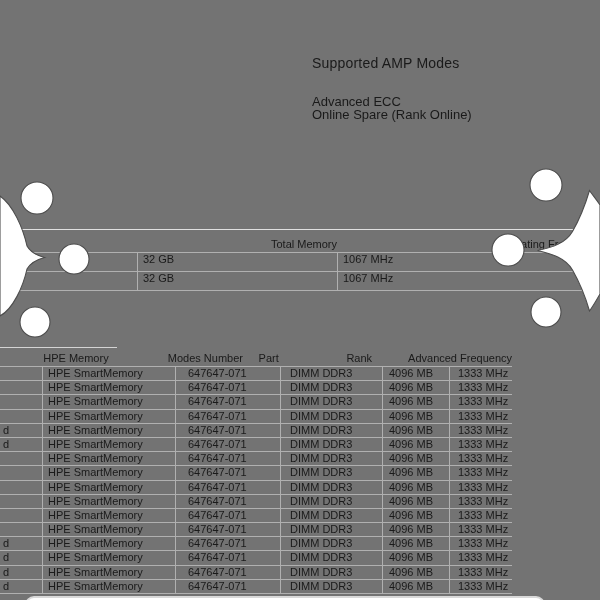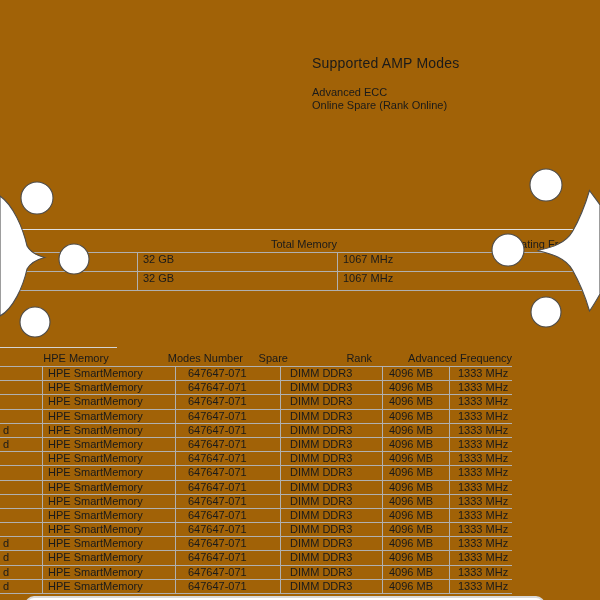--- a/index.html
+++ b/index.html
@@ -6,28 +6,28 @@
     --border:#b0b0b0;
     --text:#1a1a1a;
     --shape:#4d4d4d;
     --panel:#d9d9d9;
   }
   html,body{margin:0;padding:0;}
   body{
     width:600px;height:600px;overflow:hidden;background:#ffffff;
     font-family:"Liberation Sans", sans-serif;color:var(--text);position:relative;
   }
-  .canvas{position:absolute;inset:0;background:#a16207;}
+  .canvas{position:absolute;inset:0;background:#737373;}
   .title{
     position:absolute;left:312px;top:55px;
     font-size:14px;line-height:16px;letter-spacing:0.2px;
   }
   .amp-list{
-    position:absolute;left:312px;top:86px;
-    font-size:11px;line-height:12.5px;
+    position:absolute;left:312px;top:96px;
+    font-size:13px;line-height:12.5px;
   }
   .faint1{position:absolute;left:0;top:229px;width:600px;height:1px;background:#e0e0e0;}
   .faint2{position:absolute;left:0;top:347px;width:117px;height:1px;background:#d4d4d4;}
 
   
   .summary{position:absolute;left:0;top:238px;width:600px;border-bottom:1px solid var(--border);}
   .srow{display:flex;height:19px;box-sizing:border-box;border-top:1px solid var(--border);font-size:11px;}
   .srow > div{box-sizing:border-box;line-height:13.5px;white-space:nowrap;overflow:visible;}
   .shead{height:14px;border-top:none;text-align:right;}
   .sc0{width:138px;border-right:1px solid var(--border);}
@@ -90,21 +90,21 @@
           <div class="sc2">1067 MHz</div>
         </div>
       </div>
   </div>
 
   <div class="memtable">
     <div class="mrow mhead">
       <div class="mc0"></div>
       <div class="mc1">HPE Memory</div>
       <div class="mc2">Modes Number</div>
-      <div class="mc3">Spare</div>
+      <div class="mc3">Part</div>
       <div class="mc4">Rank</div>
       <div class="mc5">Advanced Frequency</div>
     </div>
     <div id="memory-body">
         <div class="mrow">
           <div class="mc0"></div>
           <div class="mc1">HPE SmartMemory</div>
           <div class="mc2">647647-071</div>
           <div class="mc3">DIMM DDR3</div>
           <div class="mc4">4096 MB</div>

